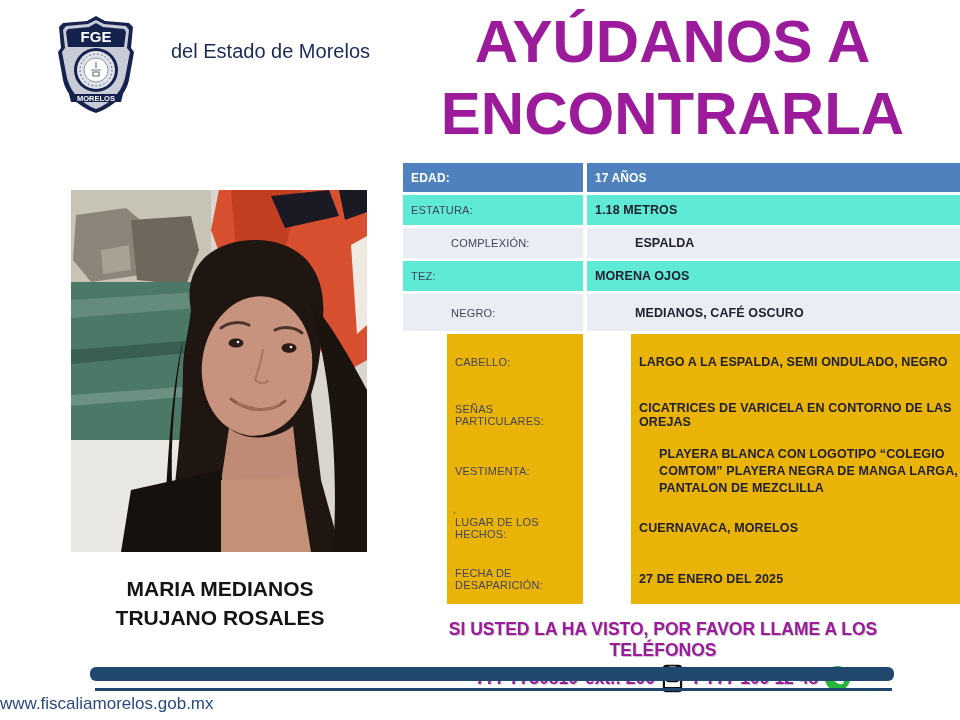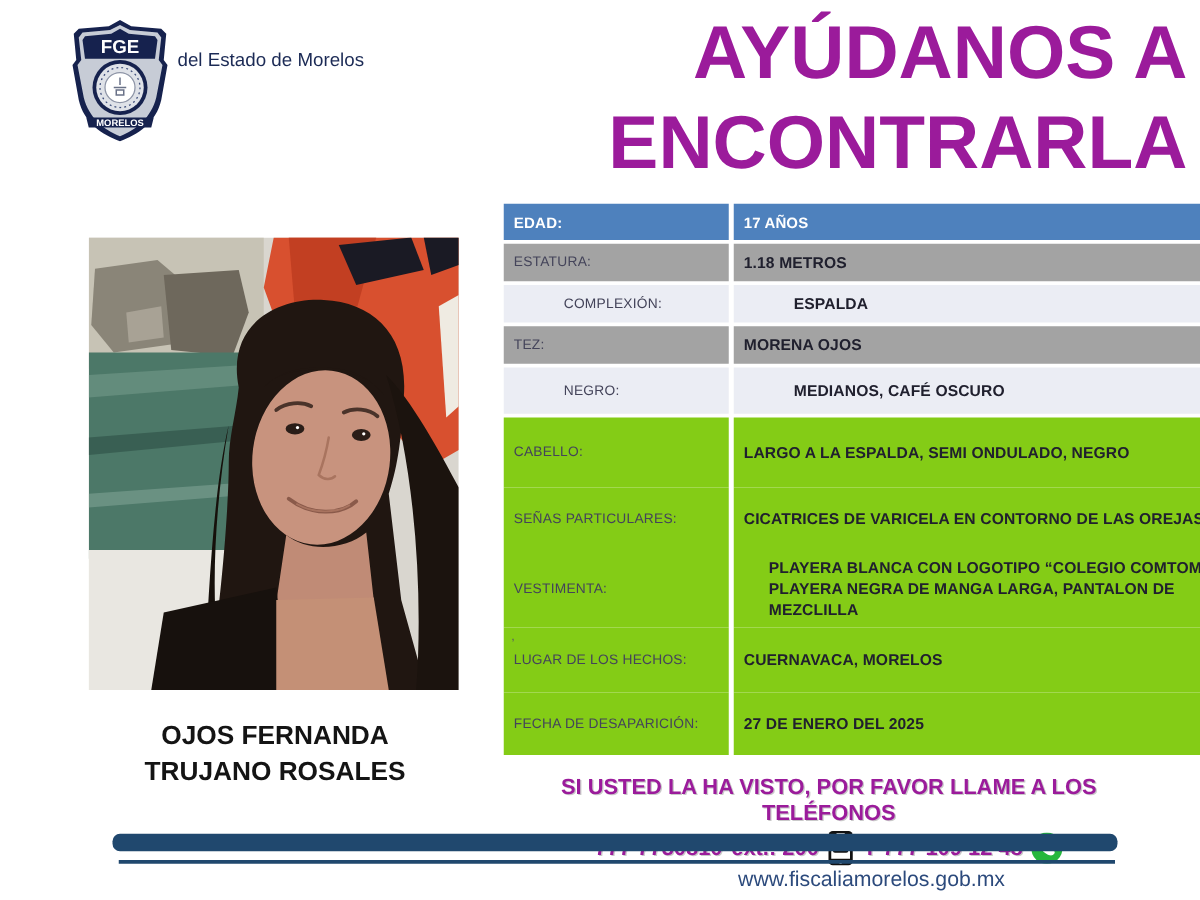--- a/index.html
+++ b/index.html
@@ -4,45 +4,45 @@
 <style>
   * { margin:0; padding:0; box-sizing:border-box; }
   html,body { background:#ffffff; }
   body { font-family:"Liberation Sans", sans-serif; }
   .page { position:relative; width:960px; height:720px; background:#ffffff; overflow:hidden; }
 
   
   .logo-badge { position:absolute; left:55px; top:14px; width:82px; height:100px; }
   .org-name { position:absolute; left:142px; top:38px; color:#1b2a55; }
   .org-name .l1 { font-size:27px; font-weight:bold; letter-spacing:0.2px; }
-  .org-name .l2 { font-size:15px; margin-top:2px; }
-
-  .title { position:absolute; left:395px; top:6px; width:555px; text-align:right;
+  .org-name .l2 { font-size:20px; margin-top:2px;margin-left:29px; }
+
+  .title { position:absolute; left:395px; top:6px; width:555px; text-align:center;
            color:#9b1b9b; font-weight:bold; line-height:72px; font-size:60px;
            letter-spacing:0px; }
 
   
   .photo { position:absolute; left:71px; top:190px; width:296px; height:362px; }
   .person-name { position:absolute; left:40px; top:574px; width:360px; text-align:center;
                  color:#141414; font-weight:bold; font-size:21px; line-height:29px; }
 
   
   .dtable { position:absolute; left:403px; top:163px; width:594px; }
   .trow { display:grid; grid-template-columns:180px 1fr; column-gap:4px; margin-bottom:3px; }
   .tcell { padding:0 8px; display:flex; align-items:center; }
   .lab { font-size:11px; color:#44445a; letter-spacing:0.2px; }
   .val { font-size:12.5px; font-weight:bold; color:#20202e; letter-spacing:0.1px; }
   .hdr .tcell { background:#4e81bd; height:29px; }
   .hdr .lab, .hdr .val { color:#ffffff; font-weight:bold; font-size:12px; }
-  .r-dark .tcell { background:#a3a3a3; }
+  .r-dark .tcell { background:#5eead4; }
   .r-light .tcell { background:#ebedf4;padding-left:48px; }
   .r1 .tcell, .r2 .tcell, .r3 .tcell { height:30px; }
   .r4 .tcell { height:37px; }
   .bigrow .trow { margin-bottom:0; }
-  .bigrow .tcell { background:#84cc16; }
+  .bigrow .tcell { background:#eab308;margin-left:44px; }
   .sub0 .tcell { height:56px; }
   .sub1 .tcell { height:50px; }
   .sub2 .tcell { height:62px; }
   .sub3 .tcell { height:52px; }
   .sub4 .tcell { height:50px; }
   .sub2 .val { line-height:17px;padding-left:28px; }
   .stray { position:absolute; left:6px; top:2px; font-size:10px; color:#55556a; }
   .rel { position:relative; }
 
   
@@ -50,21 +50,21 @@
              color:#9b1b9b; font-weight:bold; font-size:17.5px;
              text-shadow:1px 1px 0 #c9c9c9; }
   .contact .line2 { margin-top:3px; display:flex; align-items:center; justify-content:center; gap:7px; }
   .phone-svg { width:21px; height:29px; display:inline-block; }
   .wa-svg { width:25px; height:25px; display:inline-block; }
 
   
   .bar-thick { position:absolute; left:90px; top:667px; width:804px; height:14px;
                background:#20486e; border-radius:6px; }
   .bar-thin { position:absolute; left:95px; top:688px; width:797px; height:3px; background:#20486e; }
-  .site { position:absolute; left:0; top:694px; width:804px; text-align:right;
+  .site { position:absolute; left:0; top:694px; width:804px; text-align:left;
           color:#2c4a7c; font-size:17px; }
 </style>
 </head>
 <body>
 
 <div class="page">
 
   <svg class="logo-badge" viewBox="0 0 82 100">
     <path d="M41 2 L50 7 L74 9 L78 13 L76 34 L79 38 L74 66 C70 84 55 94 41 99 C27 94 12 84 8 66 L3 38 L6 34 L4 13 L8 9 L32 7 Z" fill="#16224e"></path>
     <path d="M41 6 L49 10 L71 12 L74 16 L72 34 L75 38 L70 64 C66 80 54 90 41 95 C28 90 16 80 12 64 L7 38 L10 34 L8 16 L11 12 L33 10 Z" fill="#c7ccd6"></path>
@@ -117,21 +117,21 @@
     <circle cx="220" cy="157" r="1.3" fill="#ffffff"></circle>
     <path d="M192 160 C190 172 187 182 184 190 C188 194 194 194 197 191" stroke="#a9745f" stroke-width="2" fill="none" stroke-linecap="round"></path>
     <path d="M160 209 C178 223 202 222 214 211" stroke="#8a5a4a" stroke-width="3" fill="none" stroke-linecap="round"></path>
     <path d="M166 213 C180 221 198 221 209 214" stroke="#b57d68" stroke-width="1.5" fill="none" opacity="0.7"></path>
     <path d="M158 238 C175 252 205 250 222 236 L228 290 L150 292 Z" fill="#c08b76"></path>
     <path d="M60 300 L150 280 L160 362 L50 362 Z" fill="#17110d"></path>
     <path d="M150 290 L228 288 L240 362 L150 362 Z" fill="#c49076"></path>
   </svg>
 
   <div class="person-name">
-    <div>OJOS FERNANDA</div>
+    <div>MARIA MEDIANOS</div>
     <div>TRUJANO ROSALES</div>
   </div>
 
   <div class="dtable">
     <div class="trow hdr">
       <div class="tcell lab">EDAD:</div>
       <div class="tcell val">17 AÑOS</div>
     </div>
     <div class="trow r1 r-dark">
       <div class="tcell lab">ESTATURA:</div>

